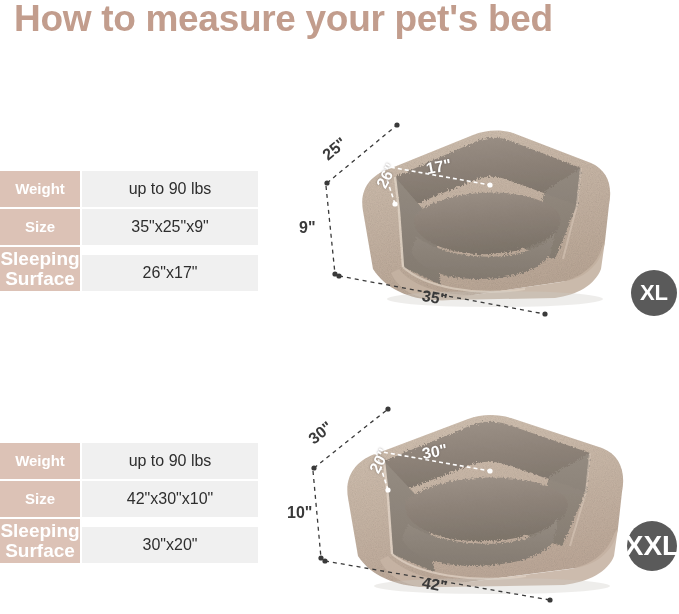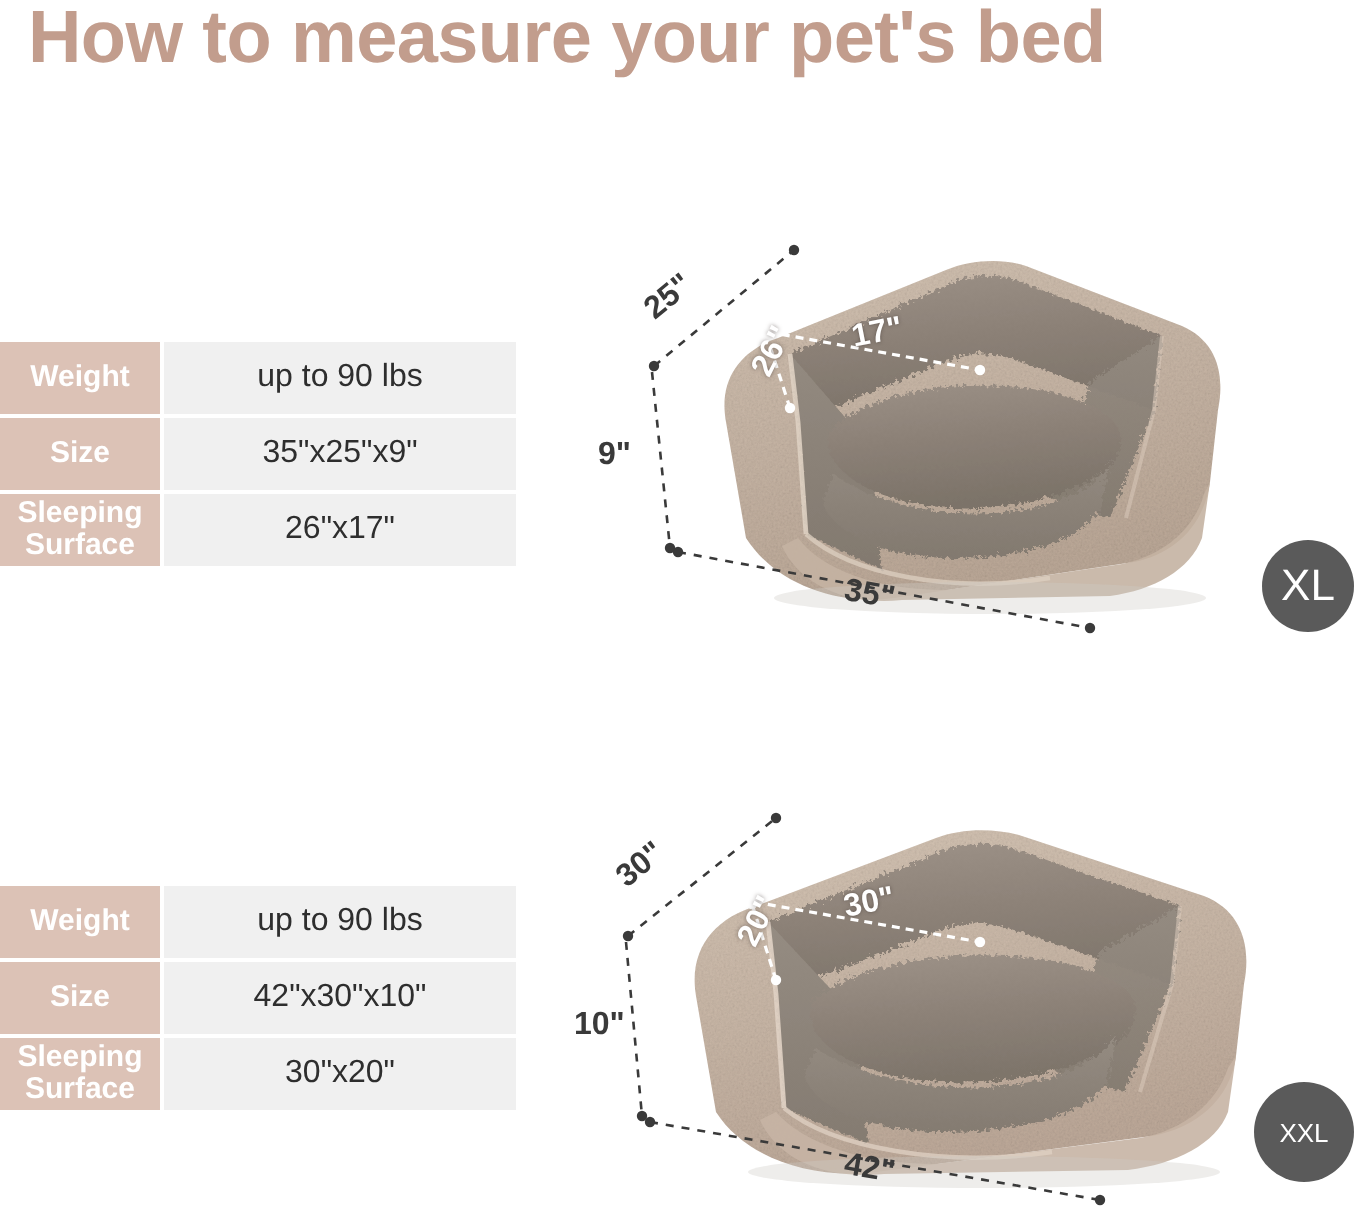--- a/index.html
+++ b/index.html
@@ -51,21 +51,21 @@
     font-size: 15px;
     font-weight: bold;
     display: flex;
     align-items: center;
     justify-content: center;
     text-align: center;
     line-height: 1.05;
     box-sizing: border-box;
     padding: 2px 0;
   }
-  .spec-label.two-line { font-size: 15px; }
+  .spec-label.two-line { font-size: 19px; }
 
   .spec-value {
     flex: 1;
     min-height: 36px;
     background: #f0f0f0;
     color: #2e2e2e;
     font-size: 16px;
     display: flex;
     align-items: center;
     justify-content: center;
@@ -99,34 +99,34 @@
     color: #ffffff;
     text-shadow: 0 0 2px rgba(60,50,45,0.55);
   }
 
   
   .size-badge {
     position: absolute;
     border-radius: 50%;
     background: #5a5a5a;
     color: #ffffff;
-    font-weight: normal;
+    font-weight: bold;
     display: flex;
     align-items: center;
     justify-content: center;
   }
   .badge-xl {
     left: 631px; top: 270px;
     width: 46px; height: 46px;
     font-size: 22px;
   }
   .badge-xxl {
-    left: 627px; top: 541px;
+    left: 627px; top: 521px;
     width: 50px; height: 50px;
-    font-size: 13px;
+    font-size: 28px;
   }
 </style>
 </head>
 <body>
 
 <div class="page-title">How to measure your pet's bed</div>
 
 <div class="spec-table table-xl">
 
   <div class="spec-row">

